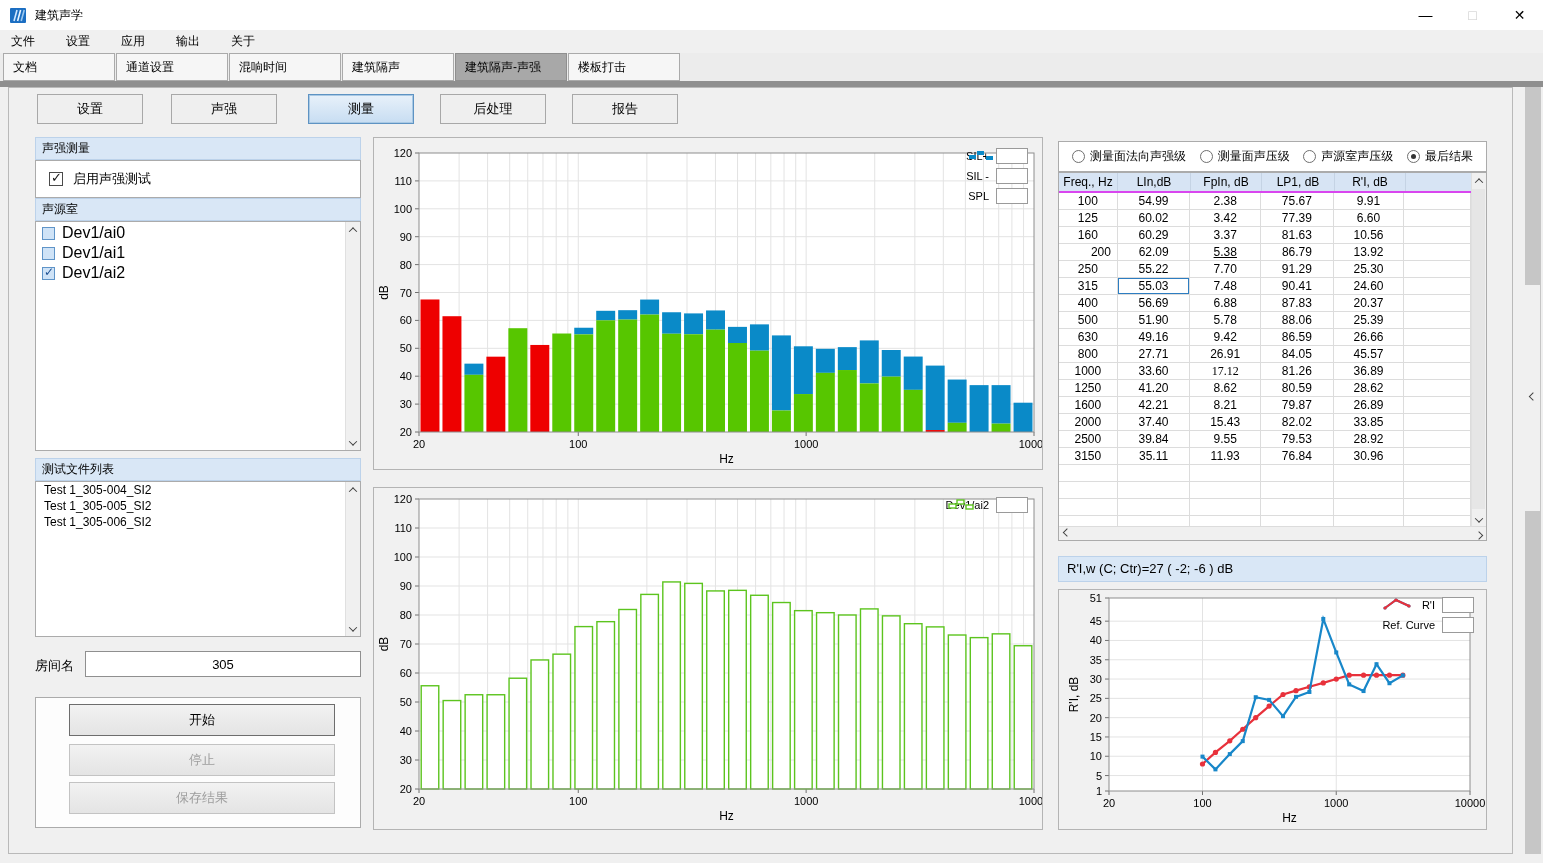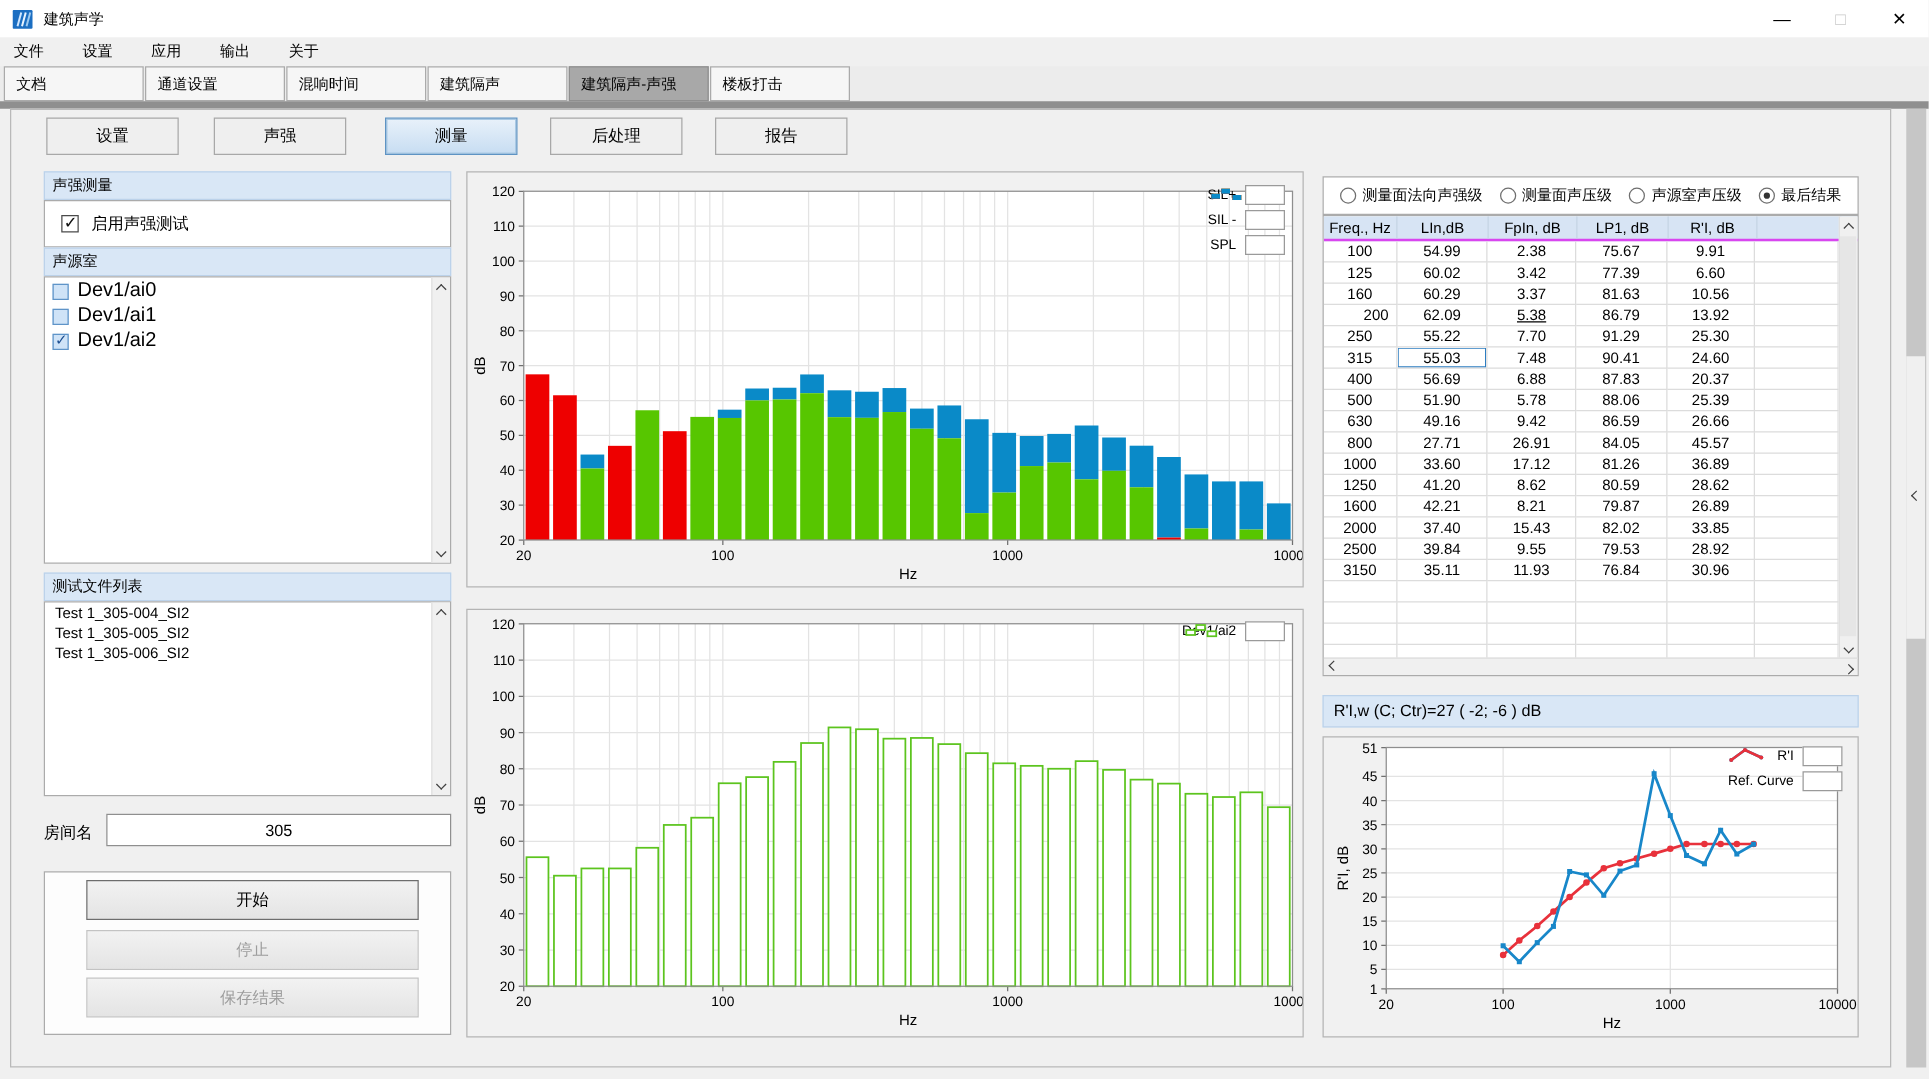--- a/index.html
+++ b/index.html
@@ -564,21 +564,21 @@
         <div class="td" style="width: 59px;">800</div>
         <div class="td" style="width: 73px;">27.71</div>
         <div class="td" style="width: 71px;">26.91</div>
         <div class="td" style="width: 73px;">84.05</div>
         <div class="td" style="width: 71px;">45.57</div>
         <div class="td" style="width: 67px;"></div>
       </div>
       <div class="tr">
         <div class="td" style="width: 59px;">1000</div>
         <div class="td" style="width: 73px;">33.60</div>
-        <div class="td" style="width: 71px;">17.12</div>
+        <div class="td" style="width: 71px; font-family: Liberation Serif, serif;">17.12</div>
         <div class="td" style="width: 73px;">81.26</div>
         <div class="td" style="width: 71px;">36.89</div>
         <div class="td" style="width: 67px;"></div>
       </div>
       <div class="tr">
         <div class="td" style="width: 59px;">1250</div>
         <div class="td" style="width: 73px;">41.20</div>
         <div class="td" style="width: 71px;">8.62</div>
         <div class="td" style="width: 73px;">80.59</div>
         <div class="td" style="width: 71px;">28.62</div>

